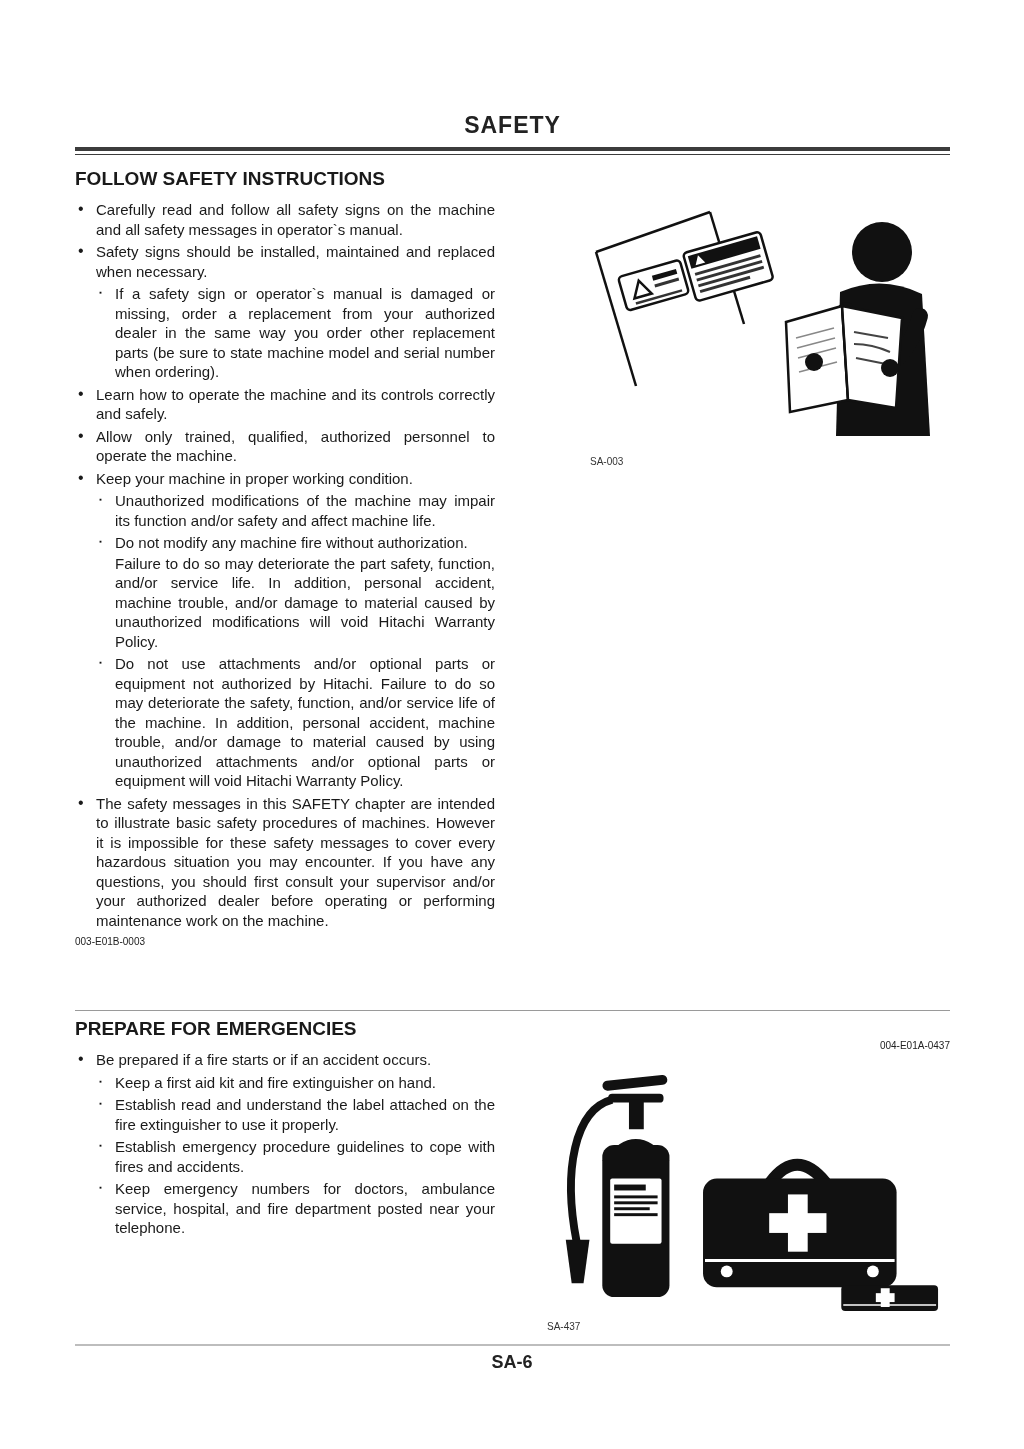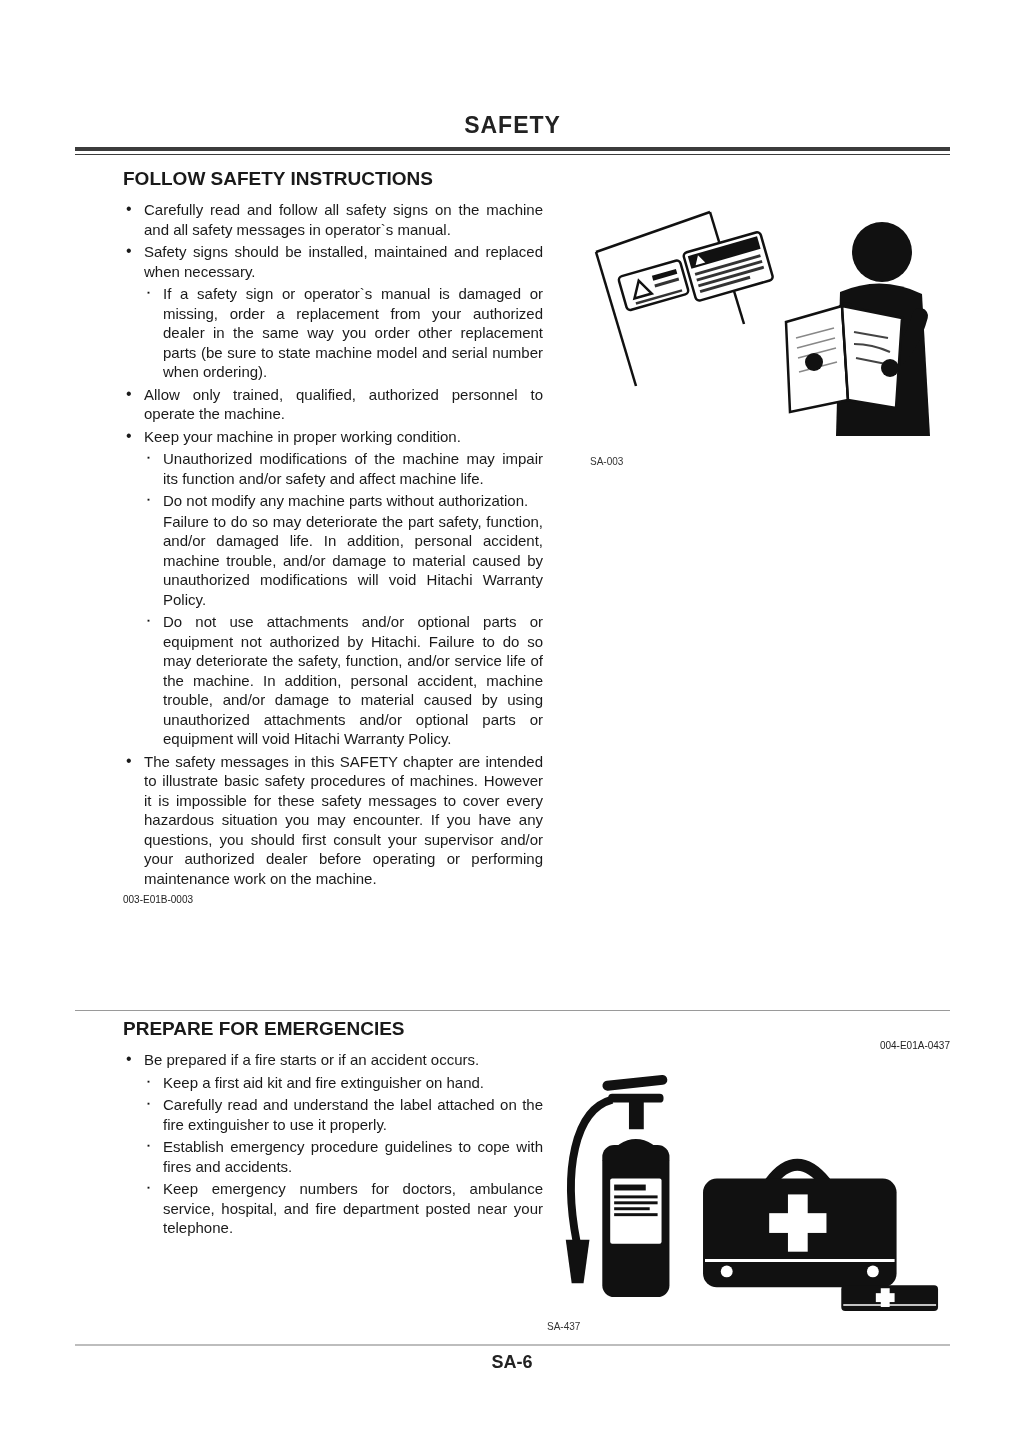--- a/index.html
+++ b/index.html
@@ -8,21 +8,21 @@
     font-family:"Liberation Sans", sans-serif; color:#1a1a1a; overflow:hidden;
   }
   .content-edge { position:absolute; left:75px; right:74px; }
 
   
   .hdr { top:112px; text-align:center; }
   .hdr h1 { margin:0 0 8px 0; font-size:23px; font-weight:bold; letter-spacing:1px; color:#222; }
   .title-rule { height:3px; border-top:4px solid #3c3c3c; border-bottom:1px solid #3c3c3c; }
 
   
-  .section { position:absolute; left:75px; right:74px;margin-left:48px; }
+  .section { position:absolute; left:75px; right:74px; }
   .sec1 { top:168px; }
   .sec2 { top:1018px; }
   .section h2 { margin:0 0 10px 0; font-size:19px; font-weight:bold; color:#1a1a1a; }
   .text-col { width:420px; }
 
   ul.blist { list-style:none; margin:0; padding:0; font-size:15px; line-height:1.3; }
   li.b1, li.b2 { position:relative; text-align:justify; margin:0 0 3px 0; hyphens:auto; }
   li.b1 { padding-left:21px; }
   li.b1::before { content:"\2022"; position:absolute; left:3px; top:-1px; font-size:16px; }
   li.b2 { padding-left:40px; }
@@ -54,26 +54,27 @@
   </div>
 
   <section class="section sec1">
     <h2>FOLLOW SAFETY INSTRUCTIONS</h2>
 
     <div class="text-col">
       <ul class="blist">
         <li class="b1"><span>Carefully read and follow all safety signs on the machine and all safety messages in operator`s manual.</span></li>
         <li class="b1"><span>Safety signs should be installed, maintained and replaced when necessary.</span></li>
         <li class="b2"><span>If a safety sign or operator`s manual is damaged or missing, order a replacement from your authorized dealer in the same way you order other replacement parts (be sure to state machine model and serial number when ordering).</span></li>
+        <li class="b1"><span>Learn how to operate the machine and its controls correctly and safely.</span></li>
         <li class="b1"><span>Allow only trained, qualified, authorized personnel to operate the machine.</span></li>
         <li class="b1"><span>Keep your machine in proper working condition.</span></li>
         <li class="b2"><span>Unauthorized modifications of the machine may impair its function and/or safety and affect machine life.</span></li>
         <li class="b2">
-          <span>Do not modify any machine parts without authorization.</span>
-          <span class="li-cont">Failure to do so may deteriorate the part safety, function, and/or damaged life. In addition, personal accident, machine trouble, and/or damage to material caused by unauthorized modifications will void Hitachi Warranty Policy.</span>
+          <span>Do not modify any machine fire without authorization.</span>
+          <span class="li-cont">Failure to do so may deteriorate the part safety, function, and/or service life. In addition, personal accident, machine trouble, and/or damage to material caused by unauthorized modifications will void Hitachi Warranty Policy.</span>
         </li>
         <li class="b2"><span>Do not use attachments and/or optional parts or equipment not authorized by Hitachi. Failure to do so may deteriorate the safety, function, and/or service life of the machine. In addition, personal accident, machine trouble, and/or damage to material caused by using unauthorized attachments and/or optional parts or equipment will void Hitachi Warranty Policy.</span></li>
         <li class="b1"><span>The safety messages in this SAFETY chapter are intended to illustrate basic safety procedures of machines. However it is impossible for these safety messages to cover every hazardous situation you may encounter. If you have any questions, you should first consult your supervisor and/or your authorized dealer before operating or performing maintenance work on the machine.</span></li>
       </ul>
       <div class="sec-code">003-E01B-0003</div>
     </div>
 
     <figure class="fig1">
       <svg viewBox="0 0 360 245" width="360" height="245" aria-hidden="true">
 
@@ -130,21 +131,21 @@
   <div class="content-edge divider"></div>
 
   <section class="section sec2">
     <h2>PREPARE FOR EMERGENCIES</h2>
     <div class="sec-code2">004-E01A-0437</div>
 
     <div class="text-col">
       <ul class="blist">
         <li class="b1"><span>Be prepared if a fire starts or if an accident occurs.</span></li>
         <li class="b2"><span>Keep a first aid kit and fire extinguisher on hand.</span></li>
-        <li class="b2"><span>Carefully read and understand the label attached on the fire extinguisher to use it properly.</span></li>
+        <li class="b2"><span>Establish read and understand the label attached on the fire extinguisher to use it properly.</span></li>
         <li class="b2"><span>Establish emergency procedure guidelines to cope with fires and accidents.</span></li>
         <li class="b2"><span>Keep emergency numbers for doctors, ambulance service, hospital, and fire department posted near your telephone.</span></li>
       </ul>
     </div>
 
     <figure class="fig2">
       <svg viewBox="0 0 400 255" width="395" height="252" aria-hidden="true">
 
         <path d="M66 38 C 28 48, 16 110, 30 182" stroke="#111" stroke-width="8" fill="none"></path>
         <polygon points="19,180 43,180 37,224 25,224" fill="#111"></polygon>

